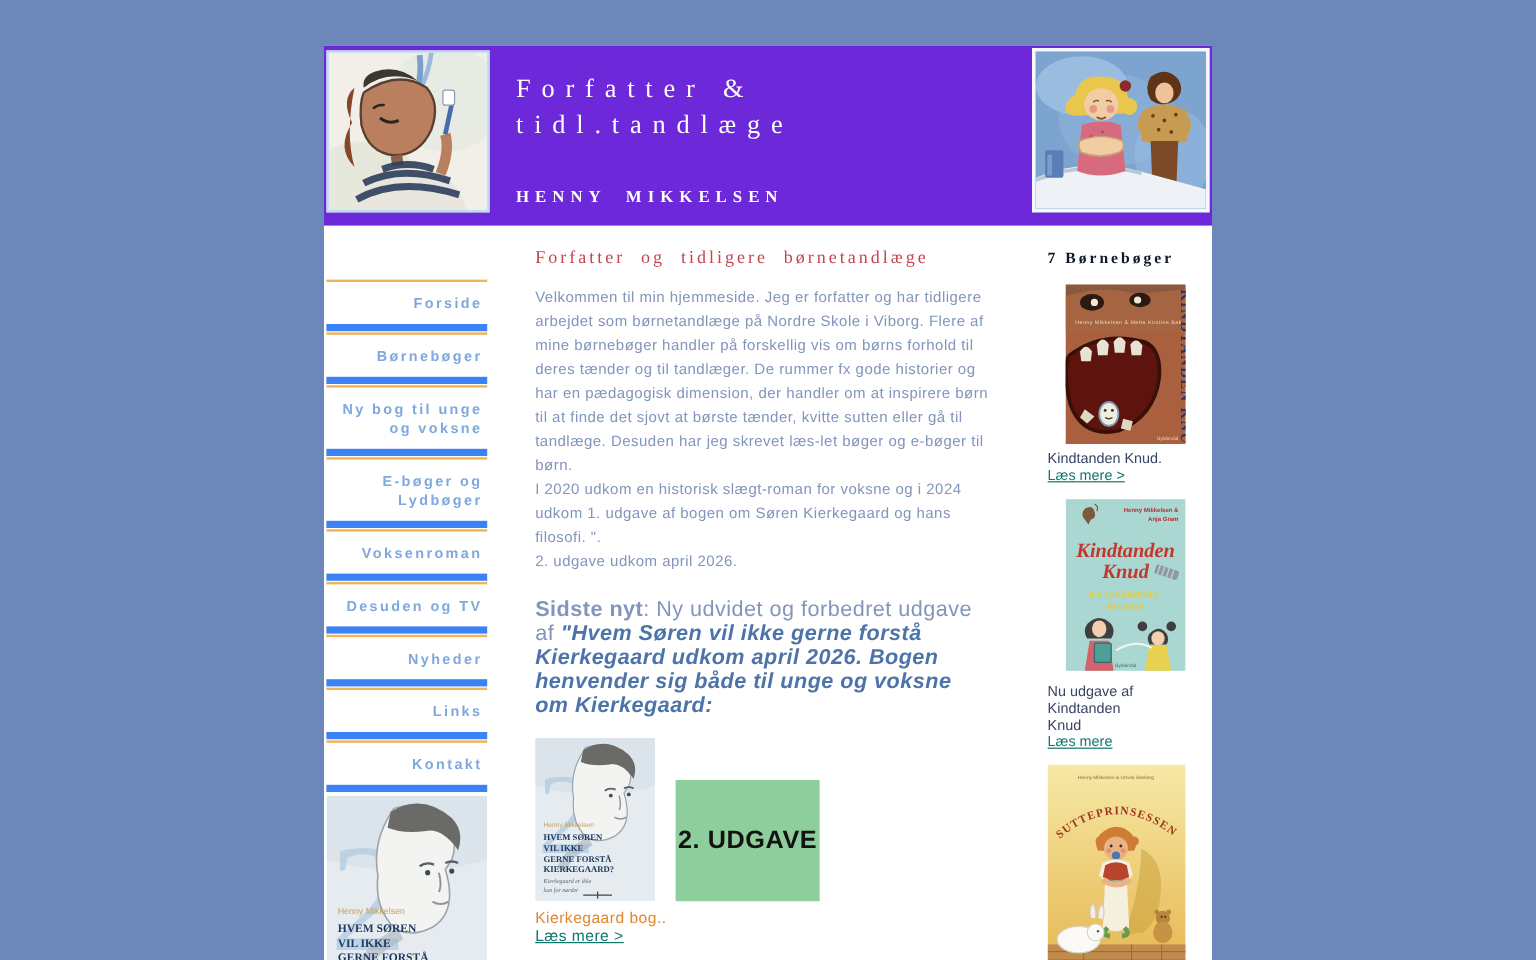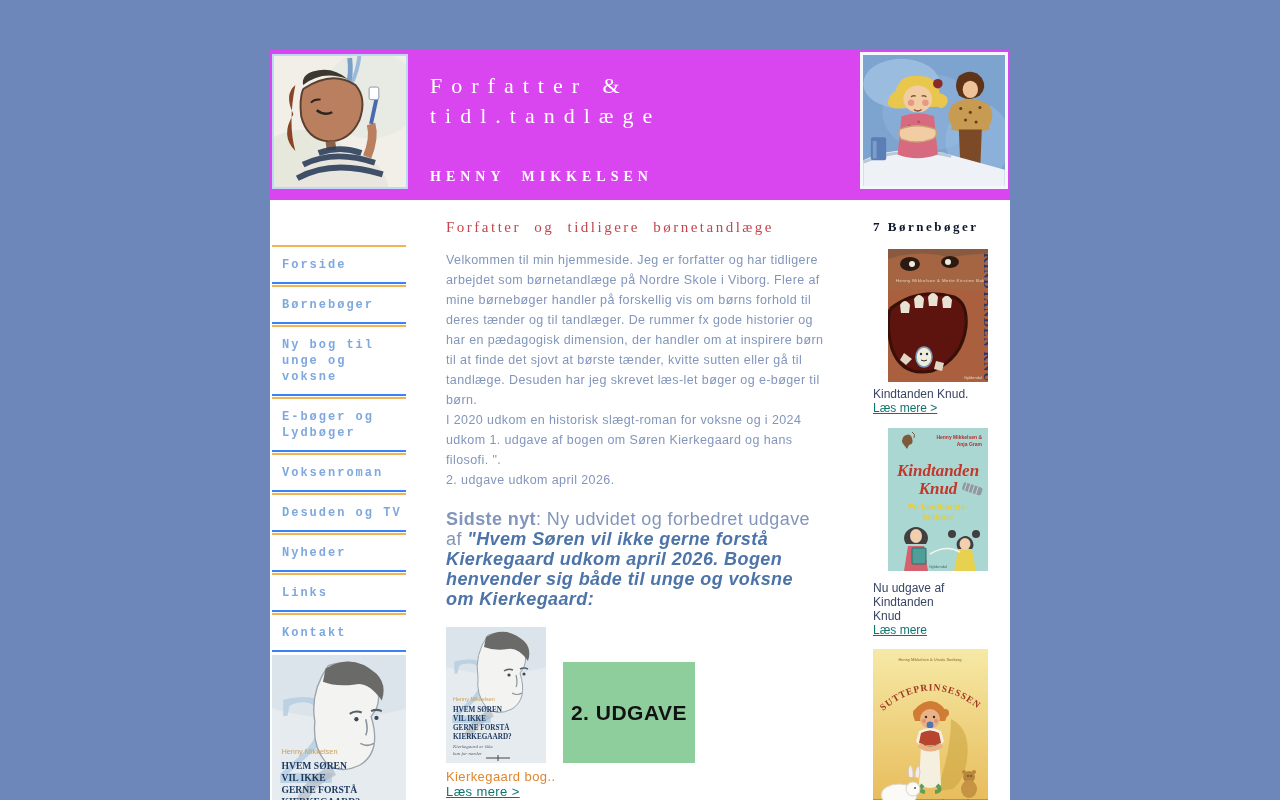--- a/index.html
+++ b/index.html
@@ -1,52 +1,52 @@
 <!DOCTYPE html>
 <html><head>
 <meta charset="utf-8">
 <style>
   html,body{margin:0;padding:0;width:1280px;height:800px;overflow:hidden;background:#6d87ba;font-family:"Liberation Sans",sans-serif;}
   body{padding-top:38px;box-sizing:border-box;}
   .page{width:740px;margin:0 auto;background:#ffffff;min-height:762px;position:relative;}
 
   
-  .header{height:150px;background:#d946ef;position:relative;margin-top:12px;}
+  .header{height:150px;background:#6d28d9;position:relative;}
   .hdr-img-left{position:absolute;left:2px;top:4px;width:132px;height:131px;border:2px solid #bcd9f5;background:#f1efe7;}
   .hdr-img-right{position:absolute;right:2px;top:2px;width:142px;height:131px;border:3px solid #f4f8fc;background:#7da3cf;}
   .hdr-img-left svg,.hdr-img-right svg{display:block;width:100%;height:100%;}
   .hdr-title{position:absolute;left:160px;top:21px;color:#ffffff;font-family:"Liberation Serif",serif;font-size:22px;line-height:30px;letter-spacing:9px;}
   .hdr-author{position:absolute;left:160px;top:119px;color:#ffffff;font-family:"Liberation Serif",serif;font-size:14px;font-weight:bold;letter-spacing:5px;word-spacing:8px;}
 
   
   .content{display:flex;align-items:flex-start;}
   .sidebar{width:134px;margin-left:2px;flex:none;}
   .main{width:380px;margin-left:40px;flex:none;}
   .rightcol{width:115px;margin-left:47px;flex:none;}
 
   
   .menu{margin-top:45px;list-style:none;padding:0;margin-bottom:0;}
-  .menu li{border-top:2px solid #f0b456;border-bottom:2px solid #3b82f6;margin-bottom:1px;
+  .menu li{border-top:2px solid #f0b456;border-bottom:6px solid #3b82f6;margin-bottom:1px;
            padding:10px 4px 9px 10px;cursor:pointer;
-           font-family:Liberation Mono, monospace;font-weight:bold;font-size:12px;line-height:16px;
-           letter-spacing:2px;color:#7ea8de;}
+           font-family:Liberation Sans, sans-serif;font-weight:bold;font-size:12px;line-height:16px;
+           letter-spacing:2px;color:#7ea8de;text-align:right;}
   .side-book{margin-top:3px;width:134px;overflow:hidden;}
   .side-book svg{display:block;width:134px;height:182px;}
 
   
   .main h1{margin:19px 0 0 0;font-family:"Liberation Serif",serif;font-weight:normal;font-size:15px;
            letter-spacing:2.5px;word-spacing:7px;color:#c4454e;}
   .body-text{margin-top:14px;font-size:12.5px;line-height:20px;letter-spacing:.4px;color:#8295bb;}
   .news{margin-top:19px;font-size:18px;line-height:20px;letter-spacing:.4px;color:#8295bb;}
   .news .lbl{font-weight:bold;}
   .news .quote{font-weight:bold;font-style:italic;color:#4d74a8;}
   .book-row{margin-top:12px;display:flex;align-items:flex-end;}
   .kk-cover{width:100px;height:136px;flex:none;cursor:pointer;}
   .kk-cover svg{display:block;width:100%;height:100%;}
-  .badge{width:132px;height:101px;margin-left:17px;background:#8ecd9c;display:flex;align-items:center;justify-content:center;
+  .badge{width:120px;height:101px;margin-left:17px;background:#8ecd9c;display:flex;align-items:center;justify-content:center;
          font-size:21px;font-weight:800;color:#121212;letter-spacing:.5px;}
   .main-caption{margin-top:6px;font-size:13px;color:#e0872e;letter-spacing:.4px;}
   a.orange-link{color:#0f766e;text-decoration:underline;cursor:pointer;}
   .nyheder-line{margin-top:20px;font-size:12.5px;letter-spacing:.4px;color:#8295bb;}
   .nyheder-line a{font-weight:bold;}
   .mini-row{margin-top:12px;display:flex;padding-left:5px;}
   .mini-row .m1{width:70px;height:100px;}
   .mini-row .m2{width:97px;height:100px;margin-left:40px;}
   .mini-row .m3{width:105px;height:100px;margin-left:30px;}
   .mini-row svg{display:block;width:100%;height:100%;}

